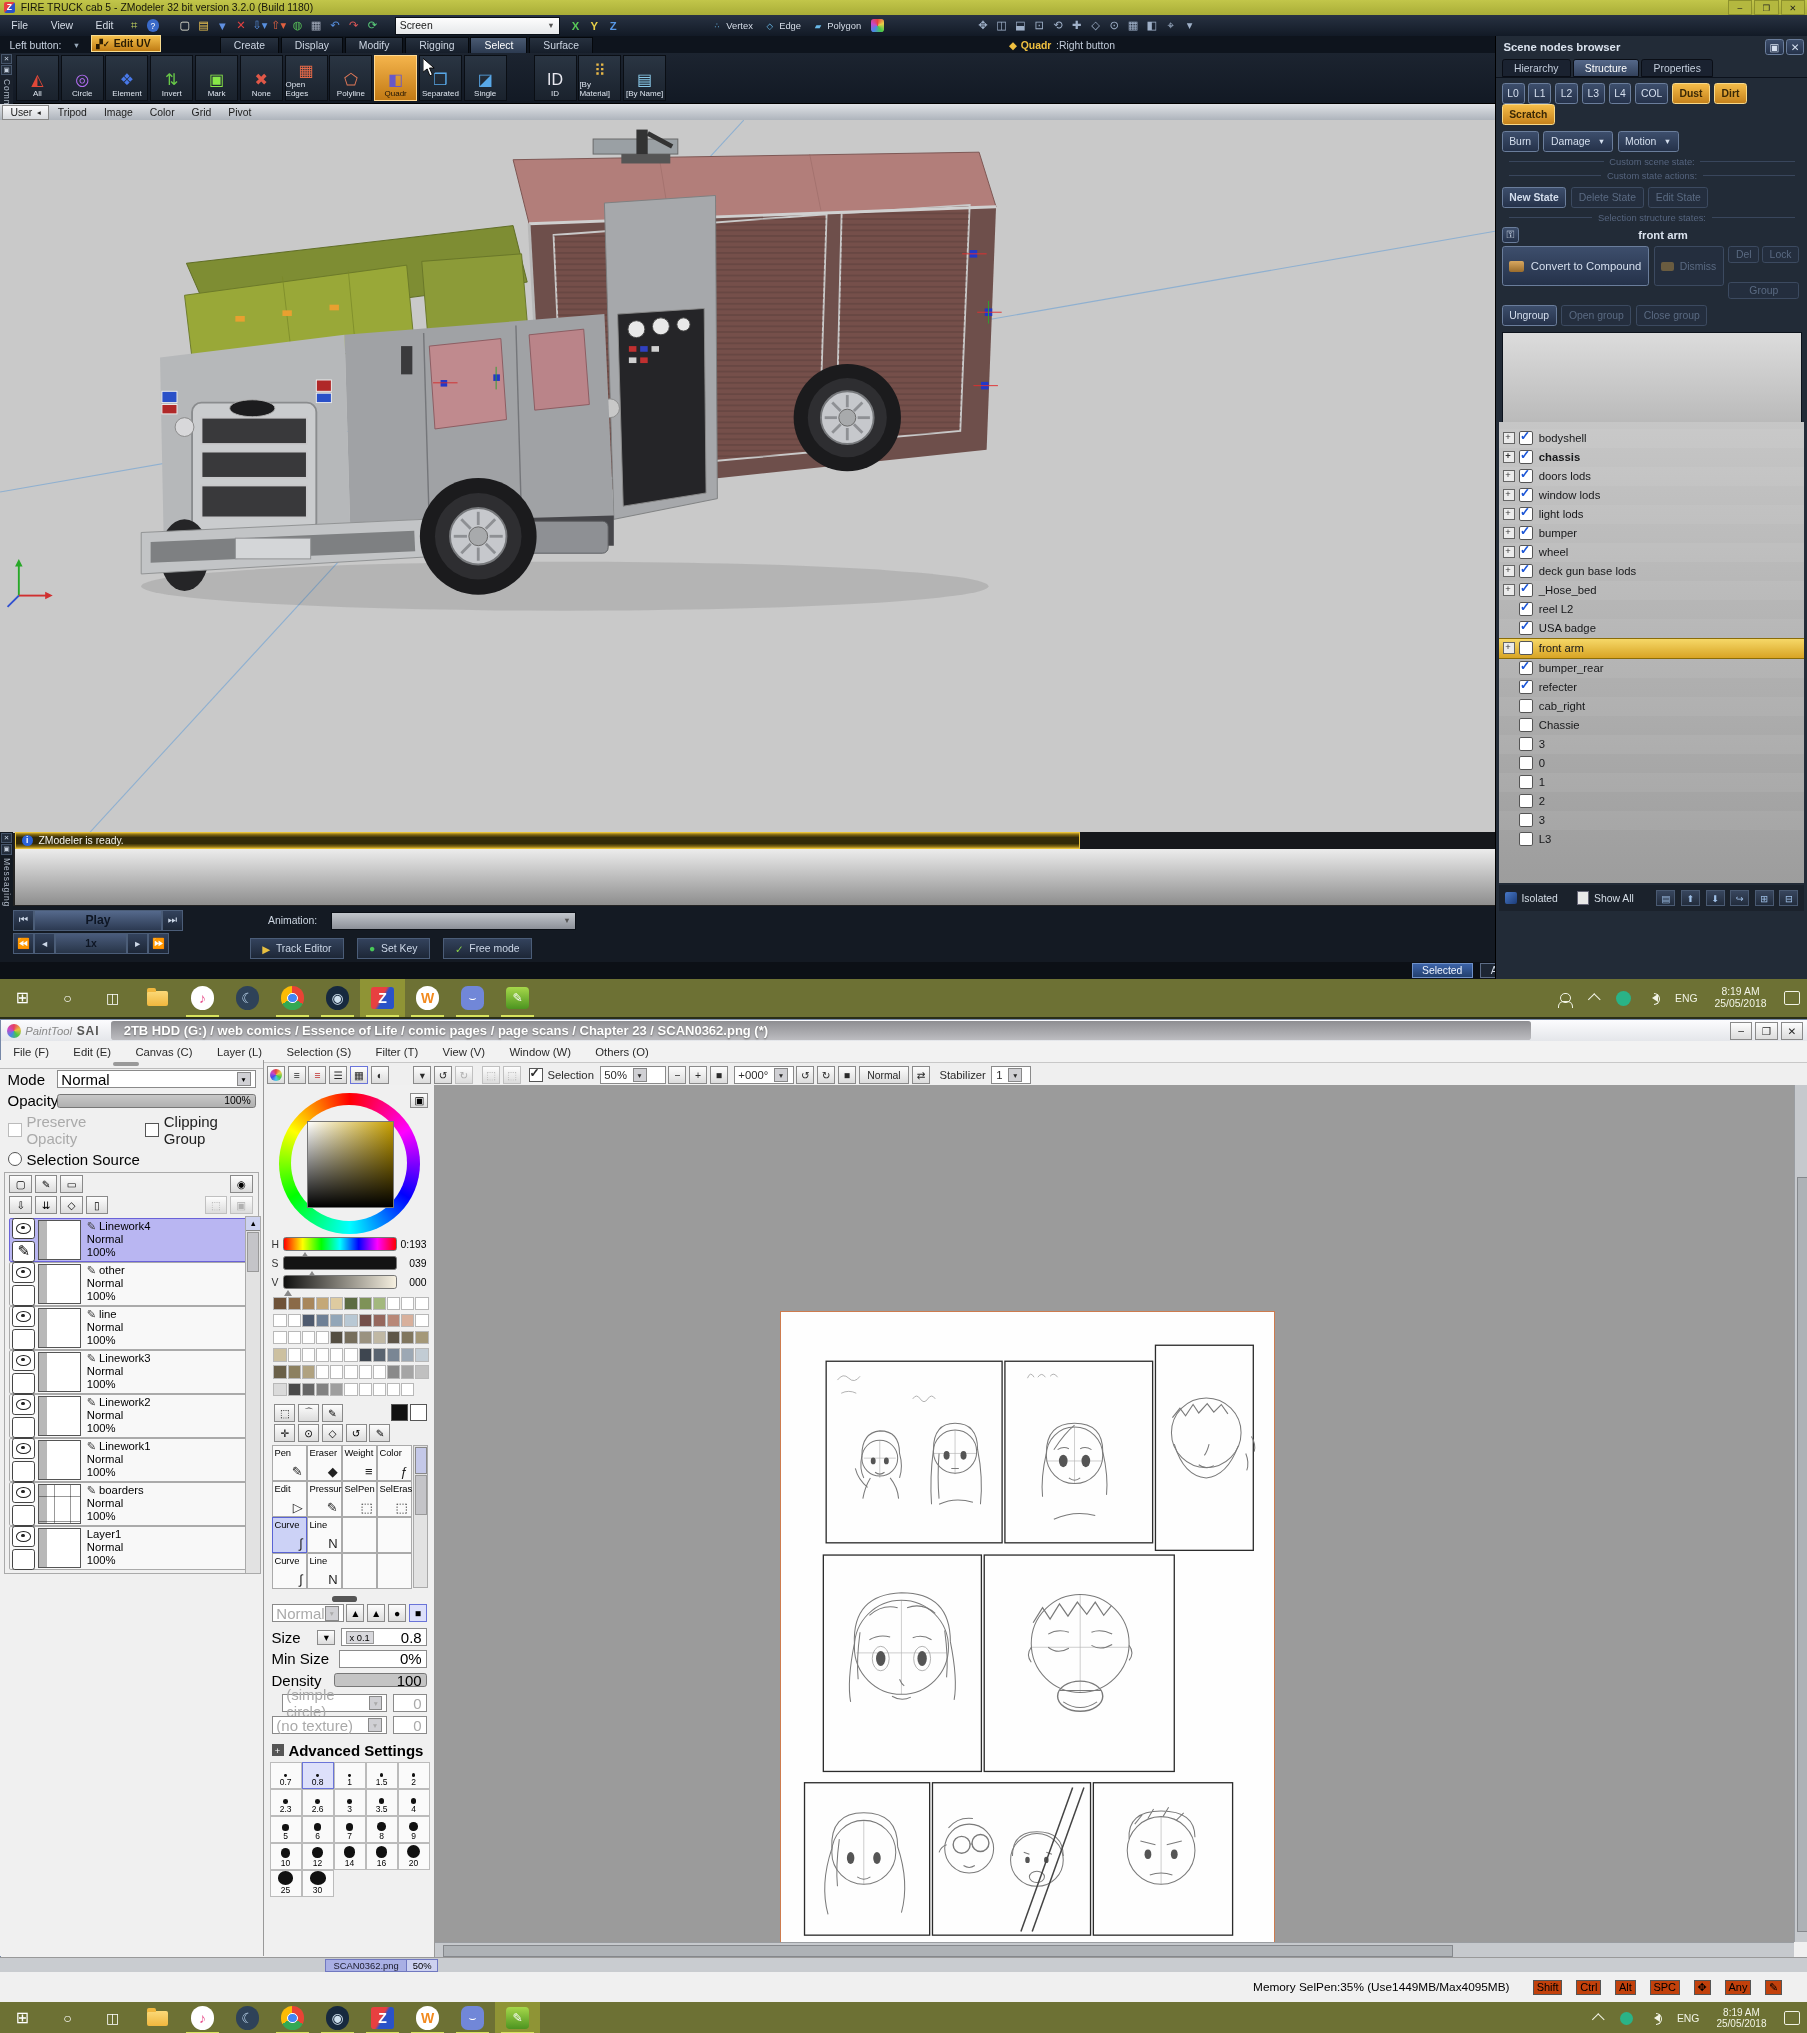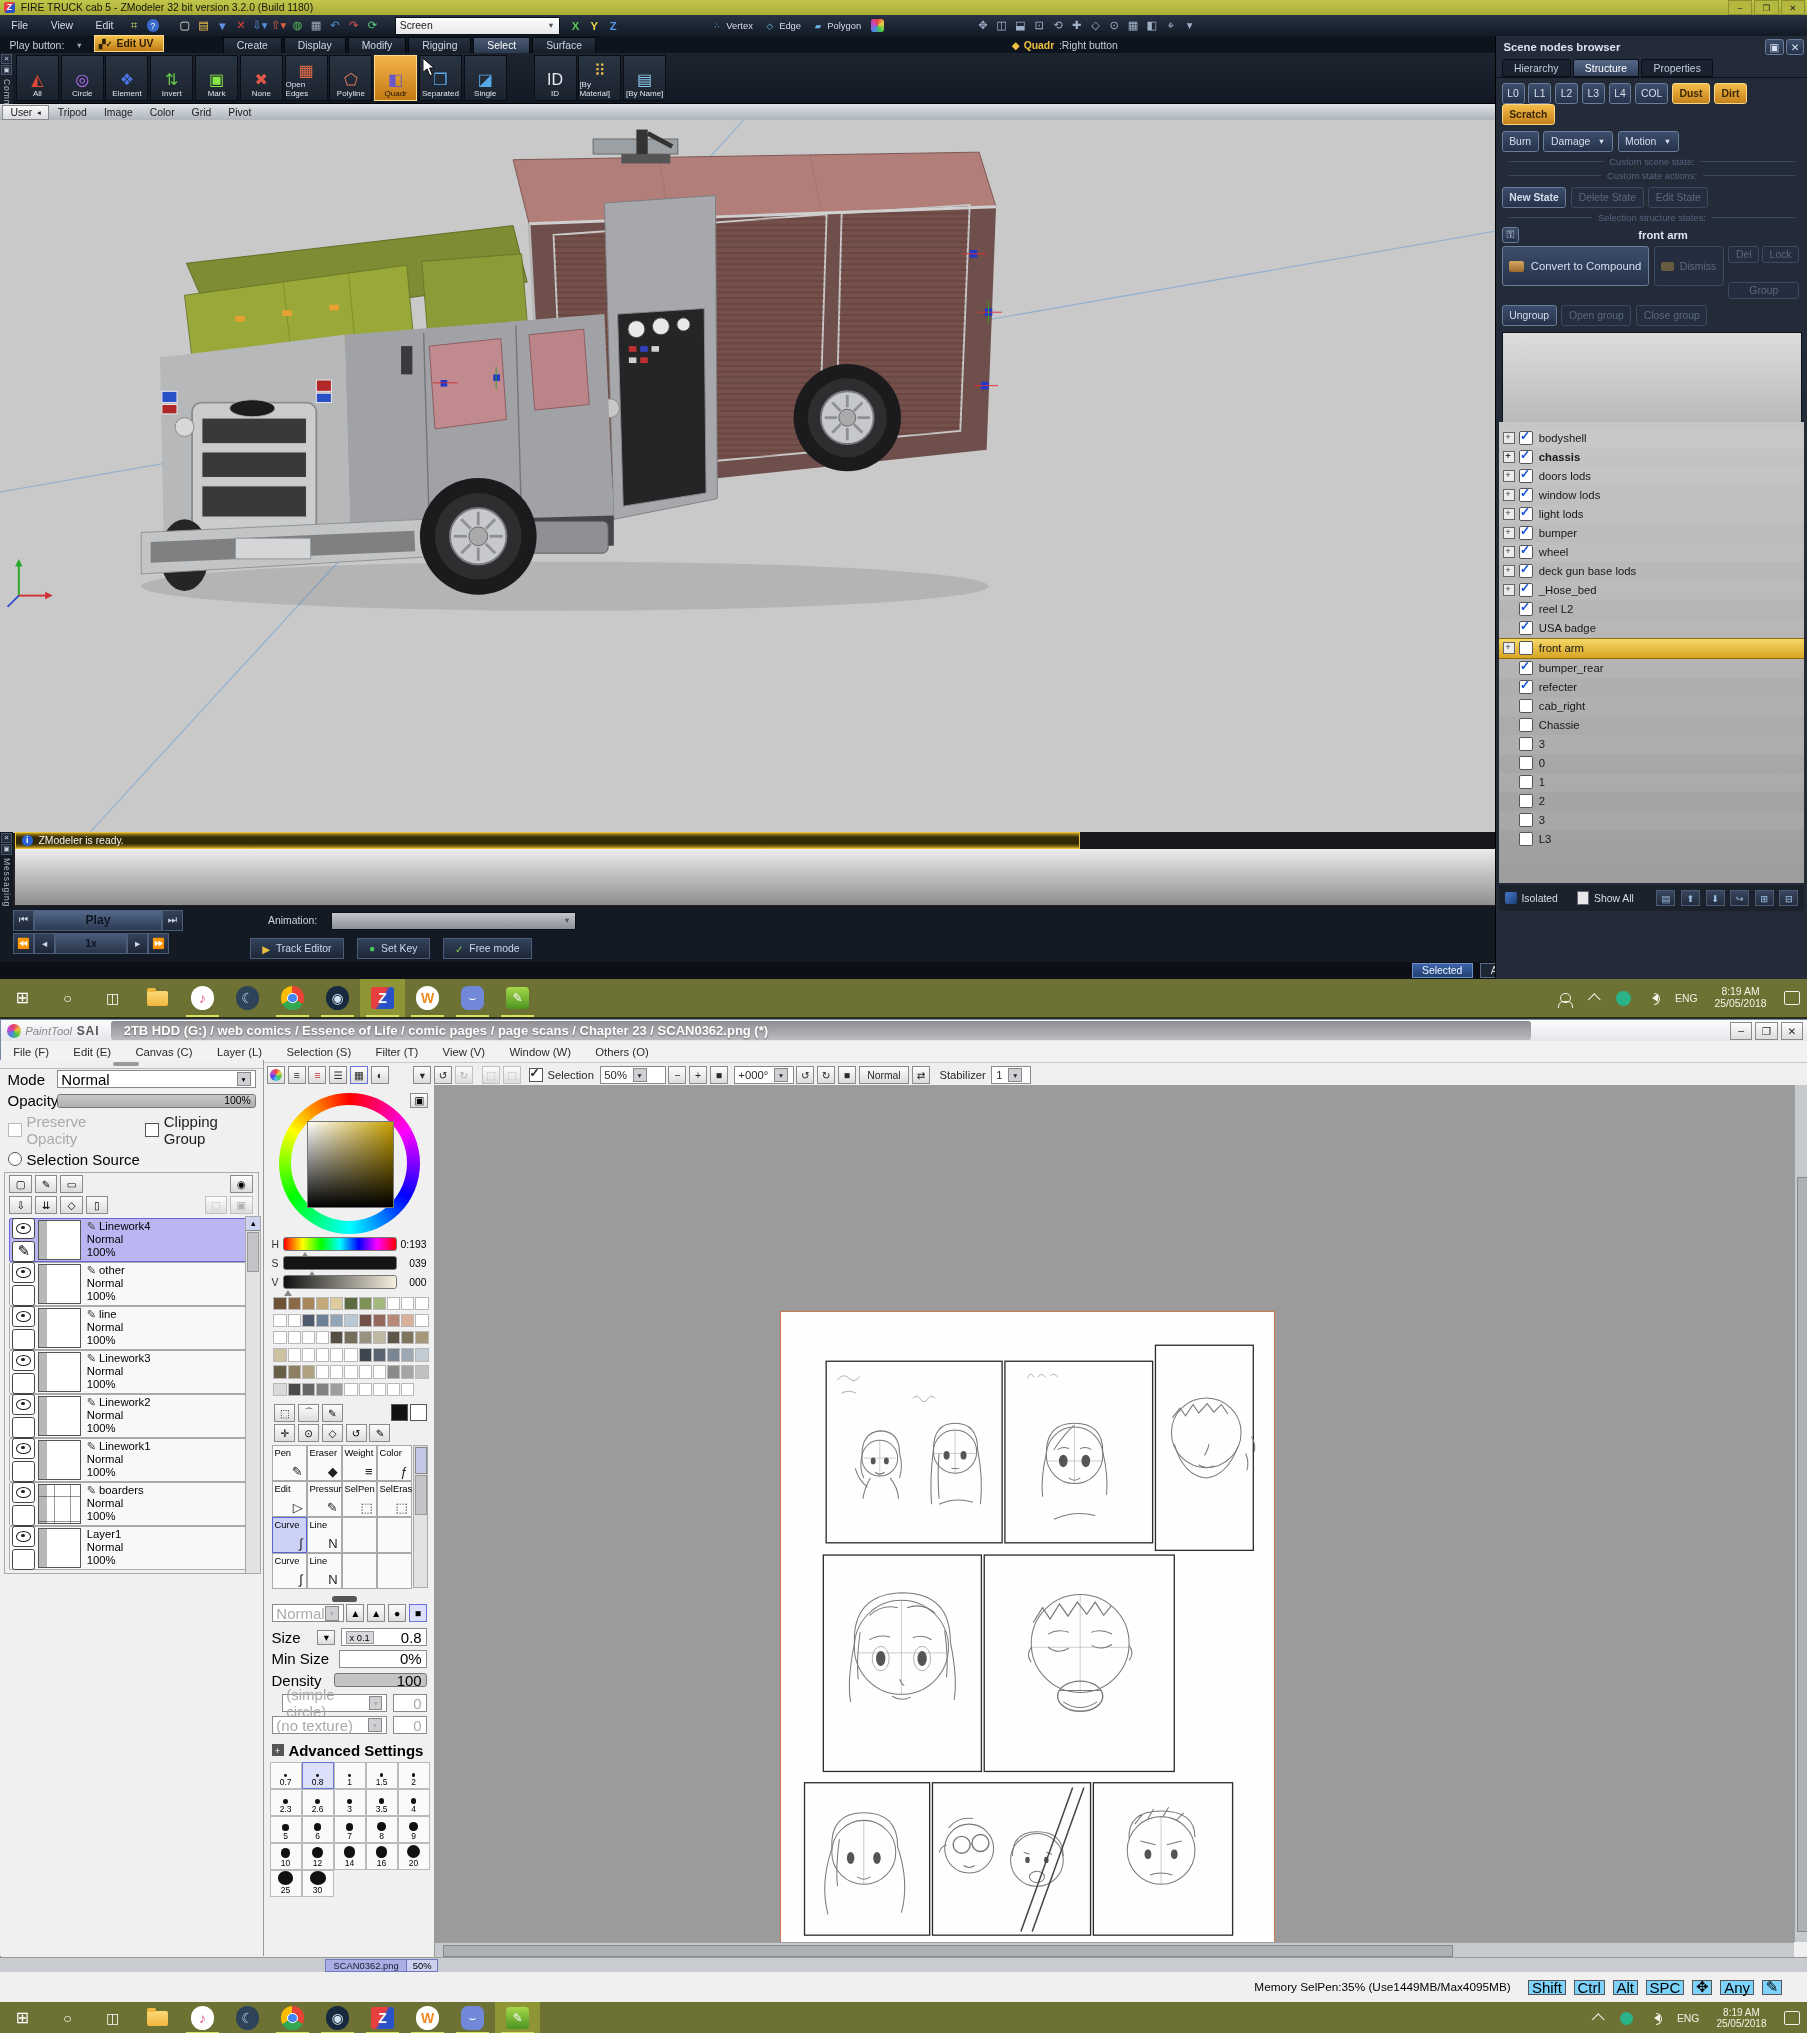--- a/index.html
+++ b/index.html
@@ -175,22 +175,22 @@
   .page{left:345px;top:226px;width:493px;height:631px;background:#fefefe;border:0.9px solid #cd7b4e;box-sizing:content-box;}
   .hscroll{left:435px;top:1942px;width:1359px;height:15px;background:#c6c9cd;border-top:0.9px solid #9a9da1;}
   .vscroll{left:1794px;top:1085px;width:14px;height:857px;background:#c6c9cd;border-left:0.9px solid #9a9da1;}
   .thumbbar{background:#aeb2b6;border:0.9px solid #85888c;position:absolute;}
   .tabbar{left:0;top:1957px;width:1808px;height:15px;background:#c9ccd0;border-top:0.9px solid #999;display:flex;align-items:center;}
   .doctab{display:flex;margin-left:325px;height:13px;font-size:9.4px;}
   .doctab .nm{background:#a9afe4;border:0.9px solid #7078c0;padding:0 7.5px;display:flex;align-items:center;color:#1a1a2a;}
   .doctab .zm{background:#cdd1f0;border:0.9px solid #7078c0;border-left:none;padding:0 5.6px;display:flex;align-items:center;}
   .sai-status{left:0;top:1972px;width:1808px;height:30px;background:#f0f0f0;display:flex;align-items:center;
     justify-content:flex-end;padding-right:26px;box-sizing:border-box;font-size:11.8px;}
-  .key{border:0.9px solid #555;background:#7dd3fc;font-size:15px;padding:0 2.8px;height:13px;
-    display:inline-flex;align-items:center;margin-left:8px;}
+  .key{border:0.9px solid #555;background:#c2410c;font-size:11px;padding:0 2.8px;height:13px;
+    display:inline-flex;align-items:center;margin-left:14px;}
   .tri{width:0;height:0;border-left:4.7px solid transparent;border-right:4.7px solid transparent;
     border-bottom:6.6px solid #888;position:absolute;}
   .cursor-sm{position:absolute;pointer-events:none;}
 </style>
 </head>
 <body>
 
 <div id="screen">
 
   <div class="abs zm-title">
@@ -254,21 +254,21 @@
         <span class="ico16">◇</span>
         <span class="ico16">⊙</span>
         <span class="ico16">▦</span>
         <span class="ico16">◧</span>
         <span class="ico16">⌖</span>
         <span class="ico16">▾</span>
       </span>
   </div>
 
   <div class="abs zm-tabrow">
-    <span style="color:#c8d2e0;padding:0 5.6px 1.9px 9.4px;">Play button:</span>
+    <span style="color:#c8d2e0;padding:0 5.6px 1.9px 9.4px;">Left button:</span>
     <span class="ico16" style="font-size:7.5px;color:#9ab;">▼</span>
     <span class="euv" style="margin:0 3.8px 0.9px 5.6px;">
       <span style="font-size:8.5px;margin-right:3.8px;">▞✓</span>
       <span>Edit UV</span>
     </span>
     <span style="width:55px;"></span>
     <span id="zm-tabs" class="row" style="align-items:flex-end;height:100%;">
         <span class="zm-tab">Create</span>
         <span class="zm-tab">Display</span>
         <span class="zm-tab">Modify</span>

